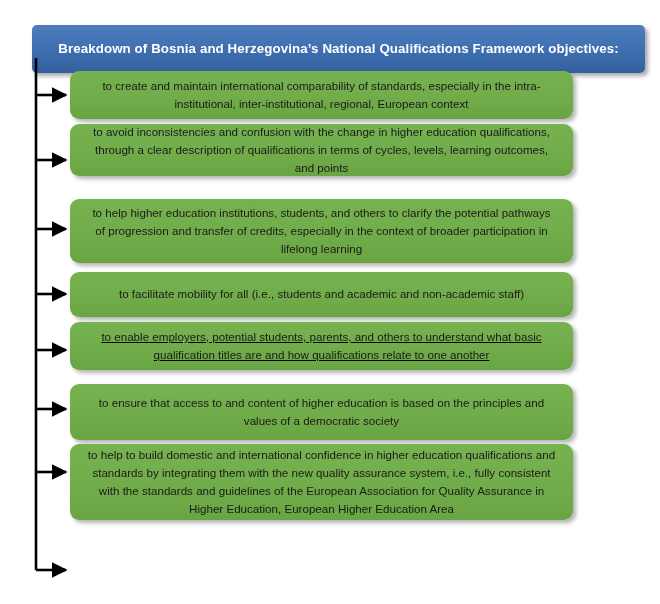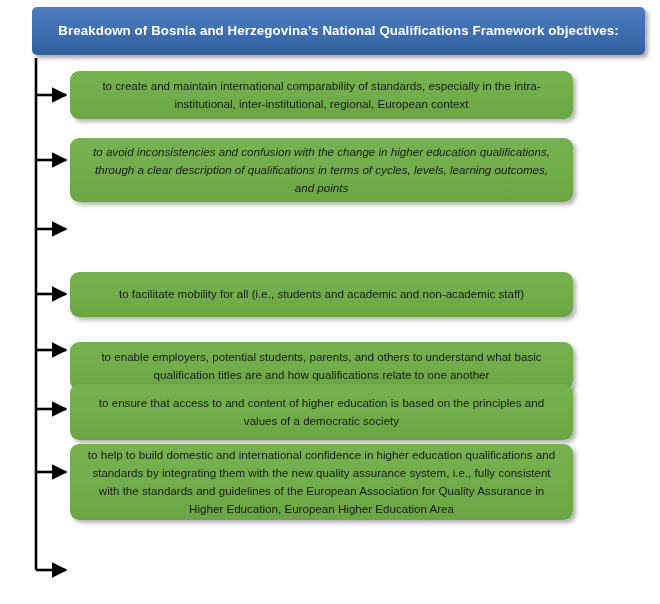--- a/index.html
+++ b/index.html
@@ -17,21 +17,21 @@
     position: relative;
     width: 660px;
     height: 604px;
     background: #ffffff;
   }
 
   
   .header-box {
     position: absolute;
     left: 32px;
-    top: 7px;
+    top: 25px;
     width: 613px;
     height: 48px;
     border-radius: 5px;
     background: linear-gradient(to bottom, #4f7cbd 0%, #4374b5 35%, #32609f 100%);
     box-shadow: 3px 3px 4px rgba(0,0,0,0.35);
     display: flex;
     align-items: center;
     justify-content: center;
     box-sizing: border-box;
     padding: 8px 14px;
@@ -103,30 +103,33 @@
     <path d="M 36 350 L 66 350" stroke="#000000" stroke-width="2.6" fill="none" marker-end="url(#arrowhead)"></path>
     <path d="M 36 409 L 66 409" stroke="#000000" stroke-width="2.6" fill="none" marker-end="url(#arrowhead)"></path>
     <path d="M 36 472 L 66 472" stroke="#000000" stroke-width="2.6" fill="none" marker-end="url(#arrowhead)"></path>
     <path d="M 36 570 L 66 570" stroke="#000000" stroke-width="2.6" fill="none" marker-end="url(#arrowhead)"></path>
   </svg>
 
   <div class="objective-box" style="top:71px; height:48px;">
     <div class="objective-text">to create and maintain international comparability of standards, especially in the intra-institutional, inter-institutional, regional, European context</div>
   </div>
 
-  <div class="objective-box" style="top:138px; height:64px;font-style:italic;">
+  <div class="objective-box" style="top:124px; height:52px;">
     <div class="objective-text">to avoid inconsistencies and confusion with the change in higher education qualifications, through a clear description of qualifications in terms of cycles, levels, learning outcomes, and points</div>
   </div>
 
+  <div class="objective-box" style="top:199px; height:64px;">
+    <div class="objective-text">to help higher education institutions, students, and others to clarify the potential pathways of progression and transfer of credits, especially in the context of broader participation in lifelong learning</div>
+  </div>
 
   <div class="objective-box" style="top:272px; height:45px;">
     <div class="objective-text">to facilitate mobility for all (i.e., students and academic and non-academic staff)</div>
   </div>
 
-  <div class="objective-box" style="top:342px; height:48px;">
+  <div class="objective-box" style="top:322px; height:48px;text-decoration:underline;">
     <div class="objective-text">to enable employers, potential students, parents, and others to understand what basic qualification titles are and how qualifications relate to one another</div>
   </div>
 
   <div class="objective-box" style="top:384px; height:56px;">
     <div class="objective-text">to ensure that access to and content of higher education is based on the principles and values of a democratic society</div>
   </div>
 
   <div class="objective-box" style="top:444px; height:76px;">
     <div class="objective-text">to help to build domestic and international confidence in higher education qualifications and standards by integrating them with the new quality assurance system, i.e., fully consistent with the standards and guidelines of the European Association for Quality Assurance in Higher Education, European Higher Education Area</div>
   </div>

